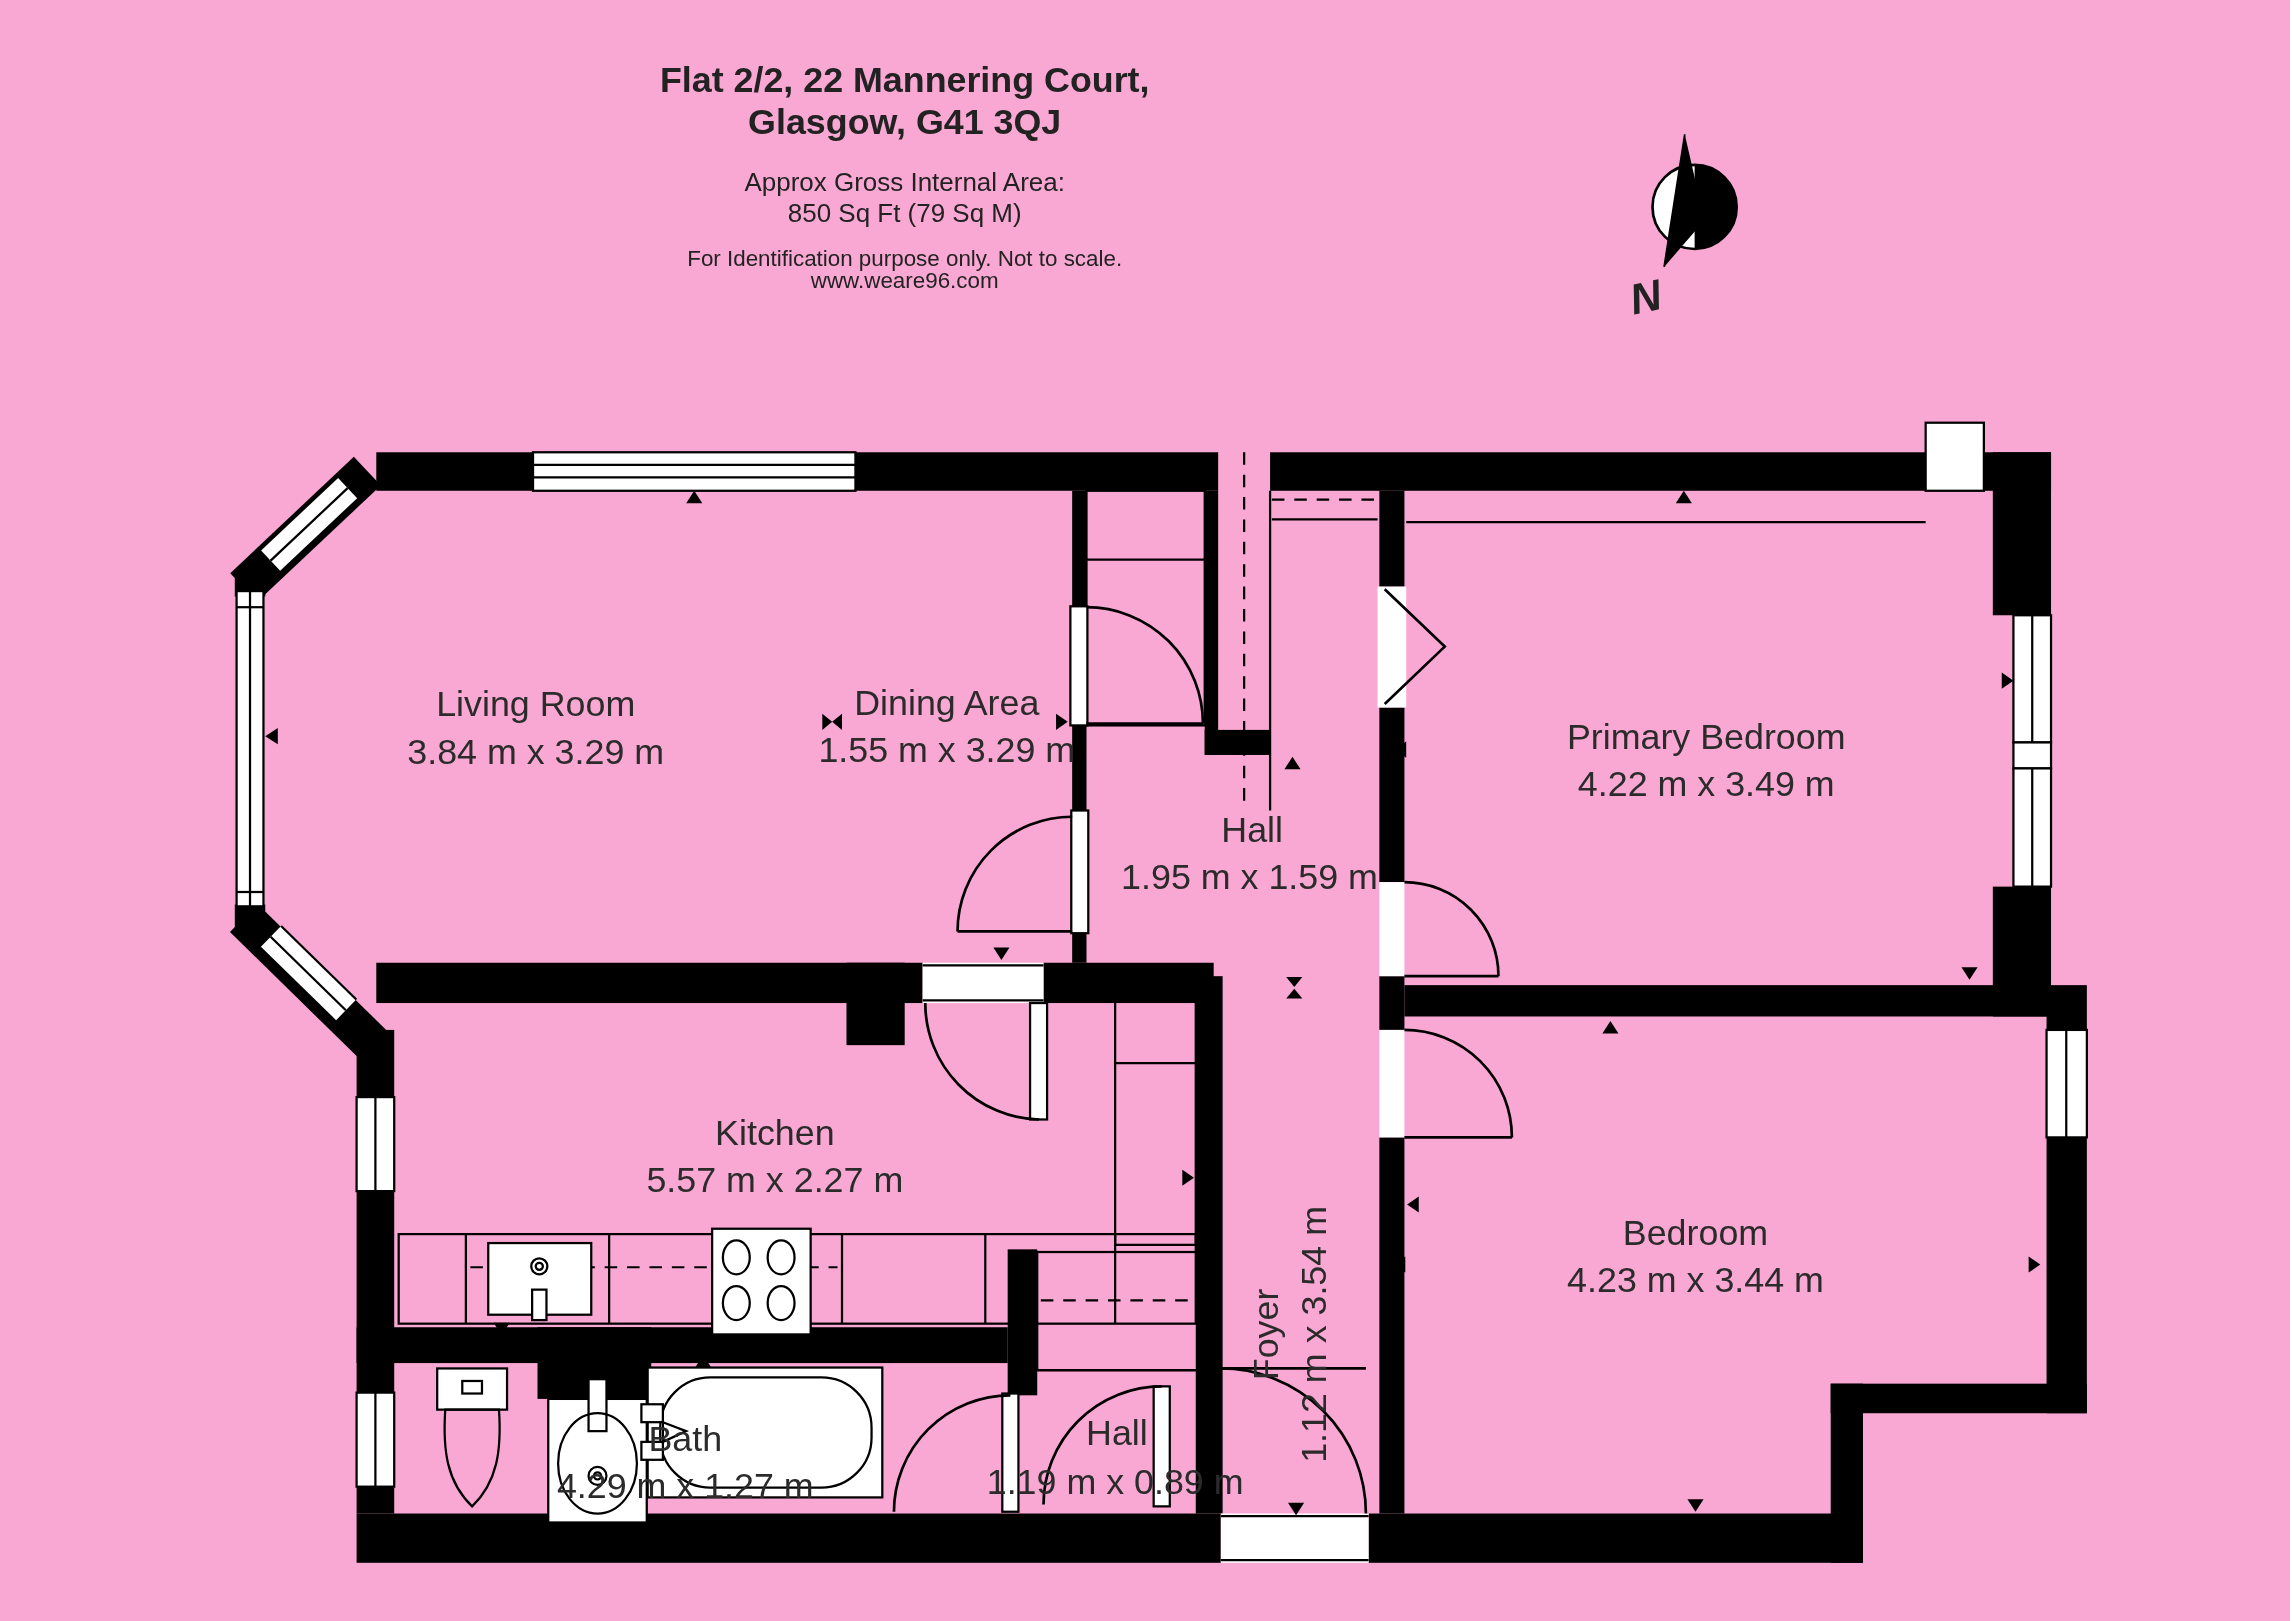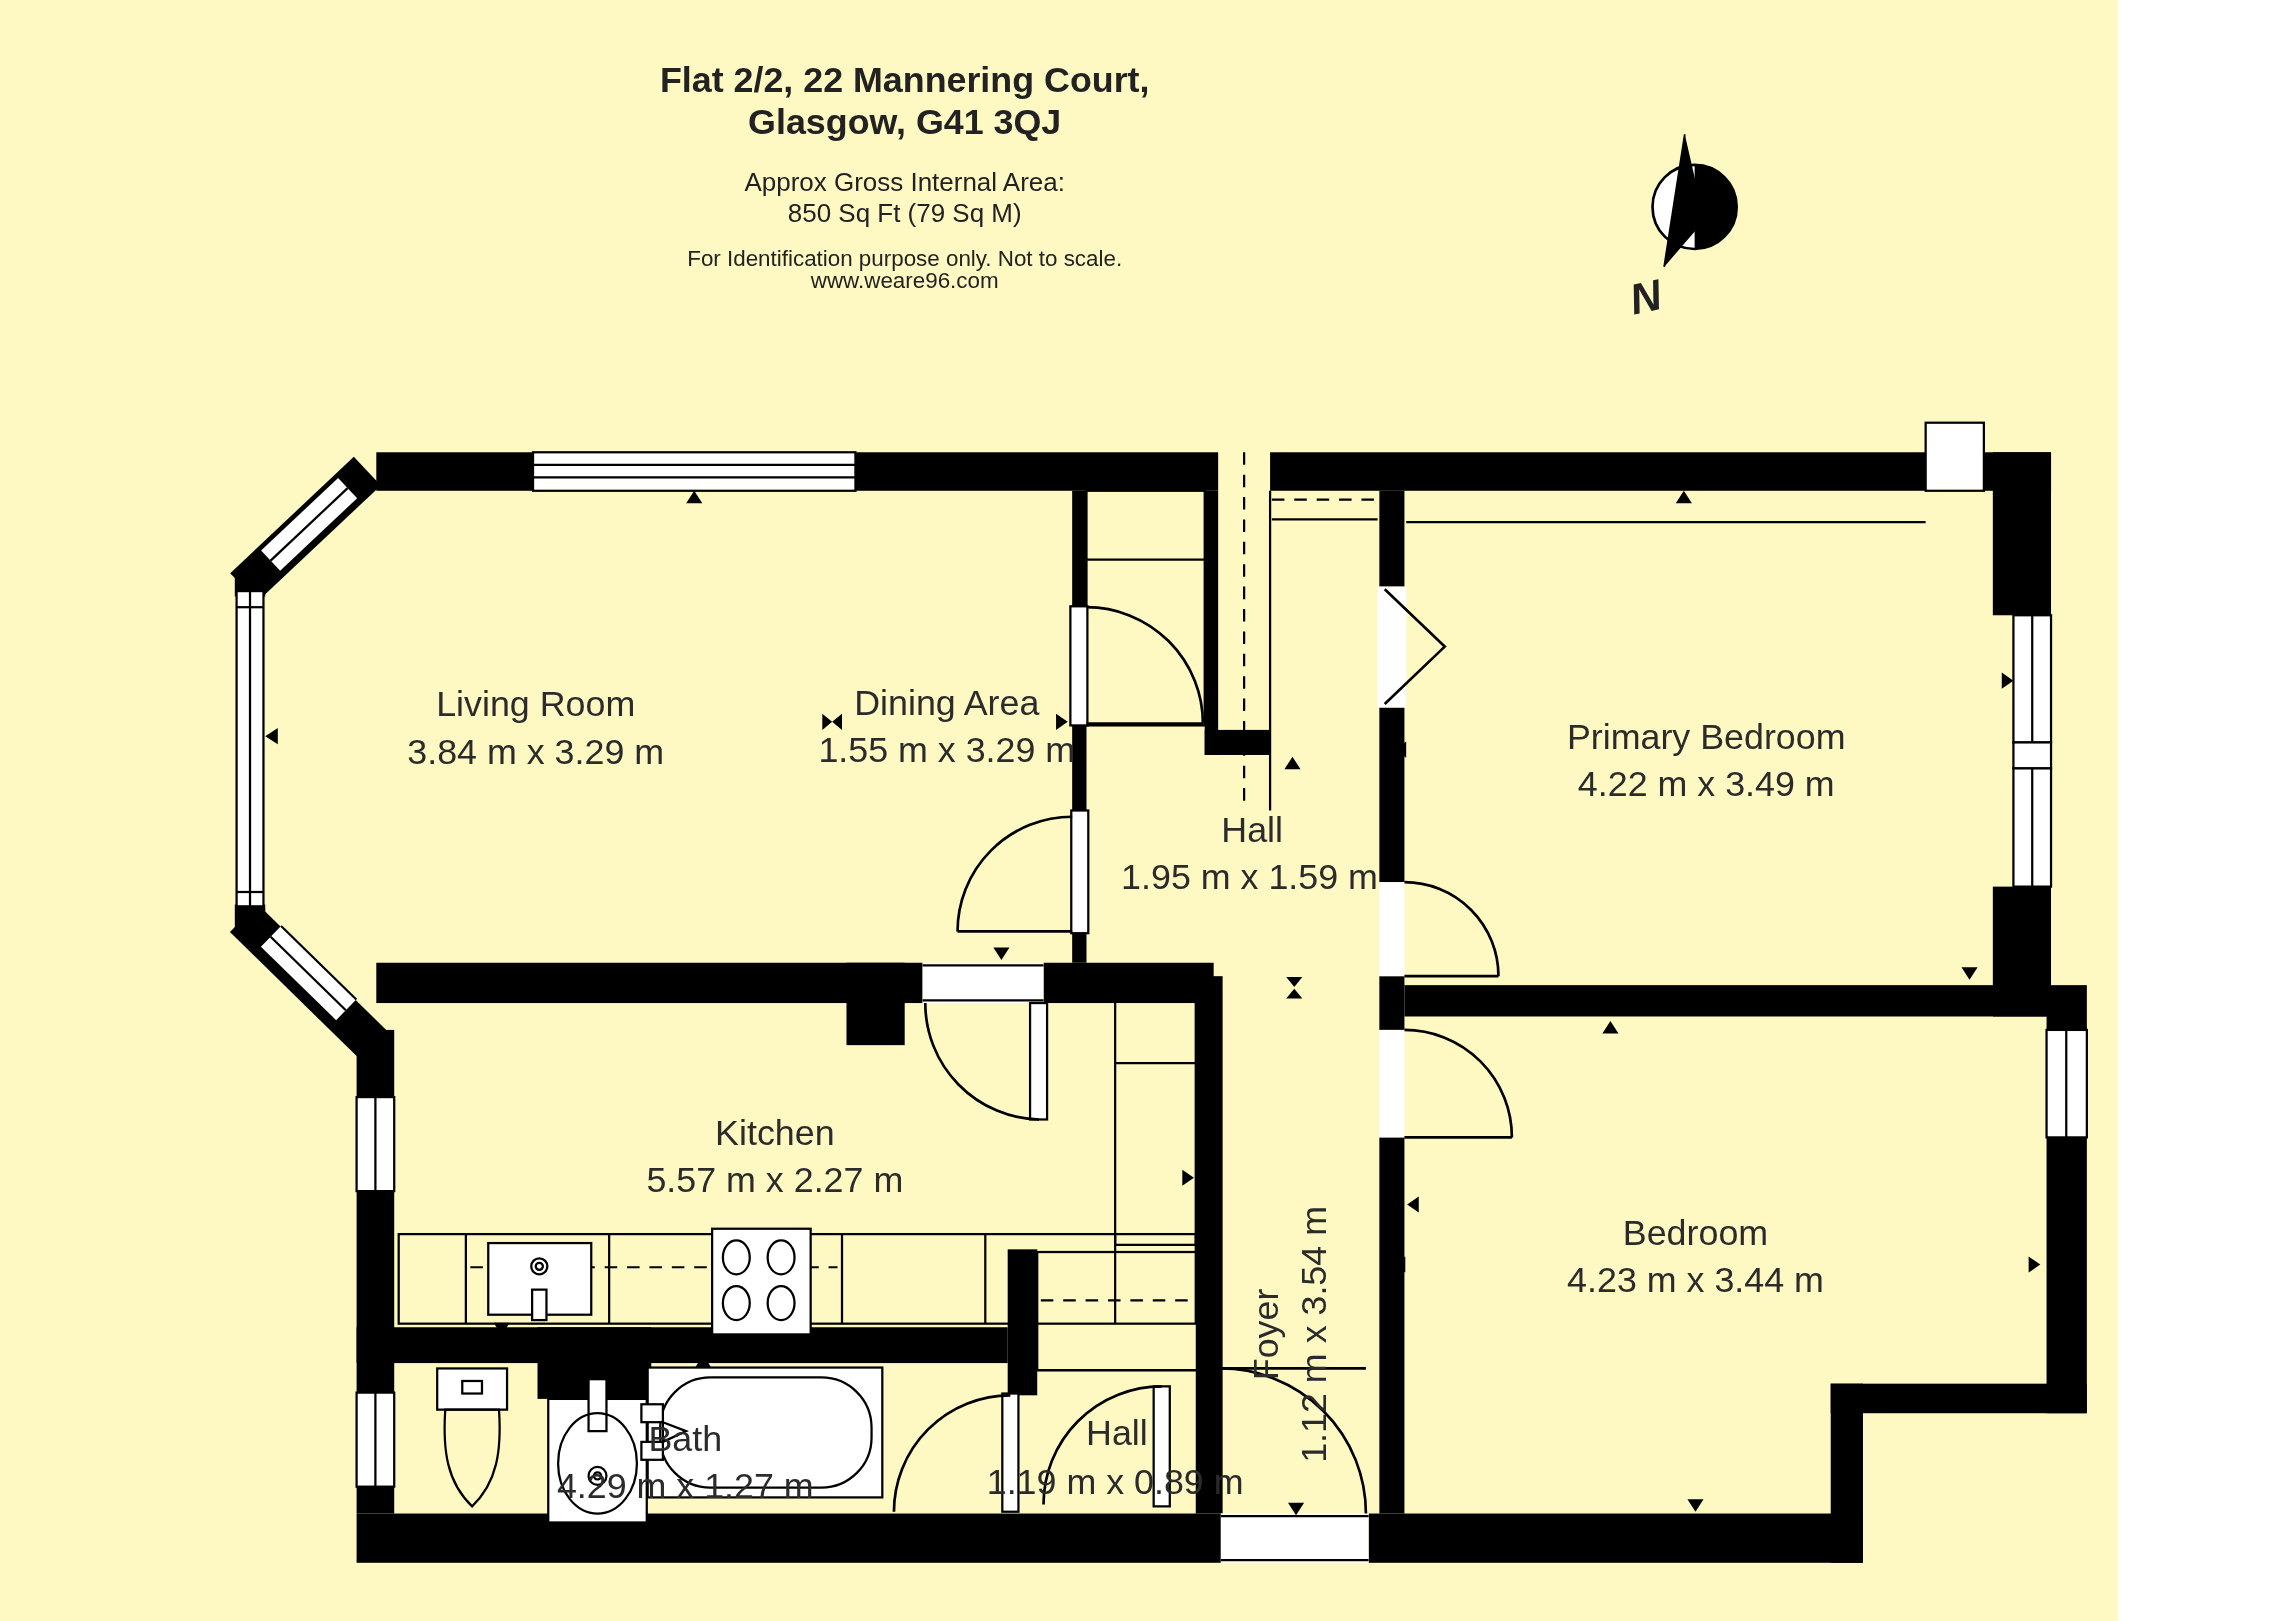--- a/index.html
+++ b/index.html
@@ -1,16 +1,16 @@
 <!DOCTYPE html>
 <html style="font-size:14.3px"><head>
 <meta charset="utf-8">
 <style>
   html,body{margin:0;padding:0;background:#ffffff;}
-  .page{width:2118px;height:1621px;position:relative;background:#fef9c3;font-family:"Liberation Sans",sans-serif;}
+  .page{width:2290px;height:1621px;position:relative;background:#f9a8d4;font-family:"Liberation Sans",sans-serif;}
   svg{display:block;}
   text{fill:#222;}
   .title{font-size:40px;font-weight:bold;}
   .sub{font-size:29px;}
   .disc{font-size:25px;}
   .room{font-size:40px;fill:#2b2b2b;}
   .north{font-size:48px;font-weight:bold;font-style:italic;}
   .wall{fill:#000;stroke:none;}
   .thin{stroke:#000;stroke-width:2.5;fill:none;}
   .thinf{stroke:#000;stroke-width:2.5;fill:#fff;}

